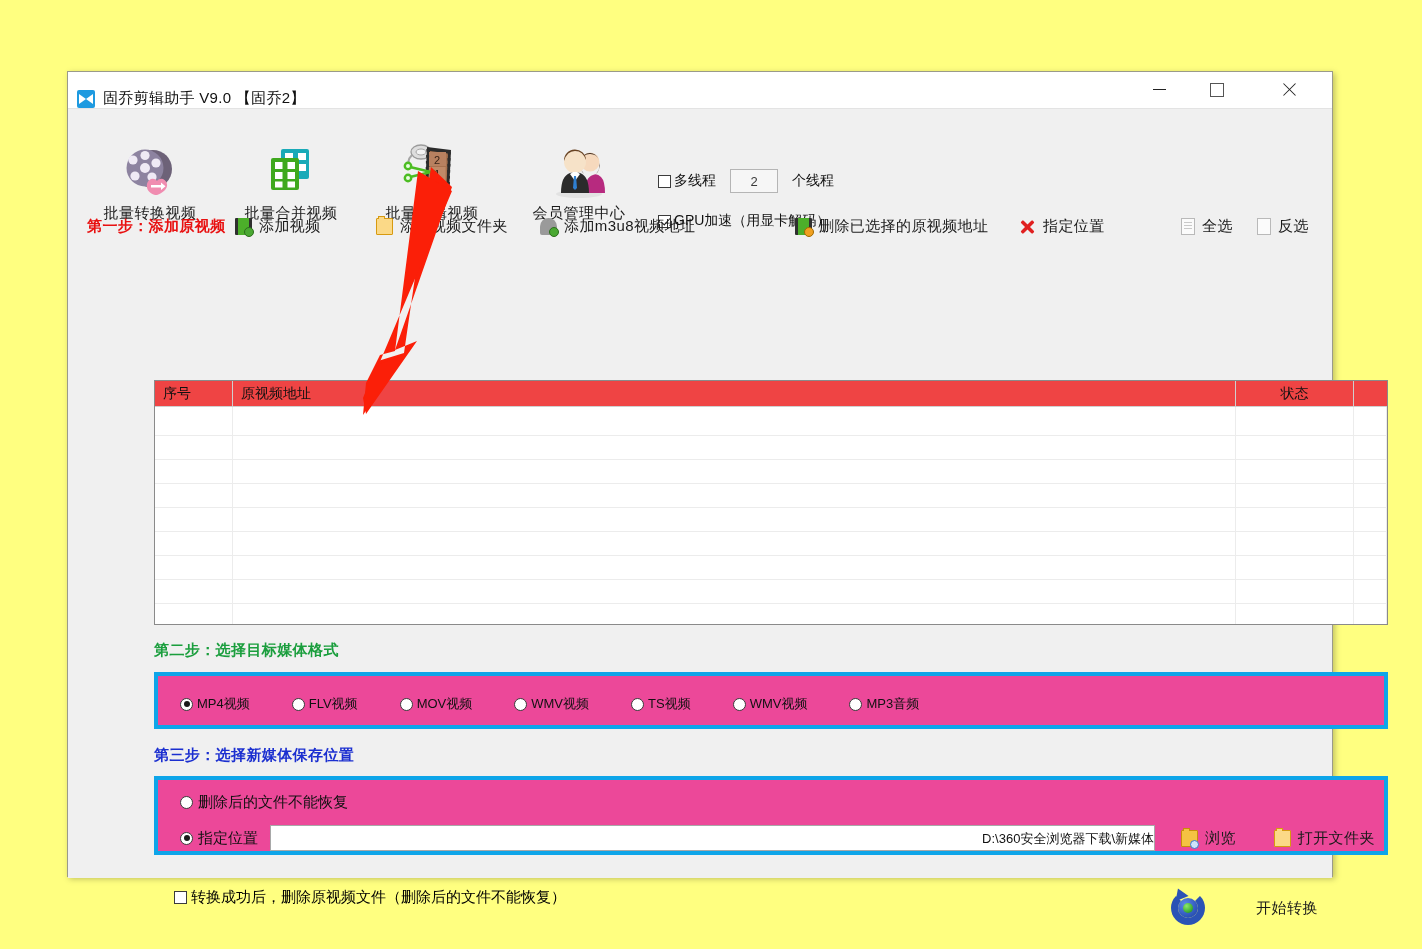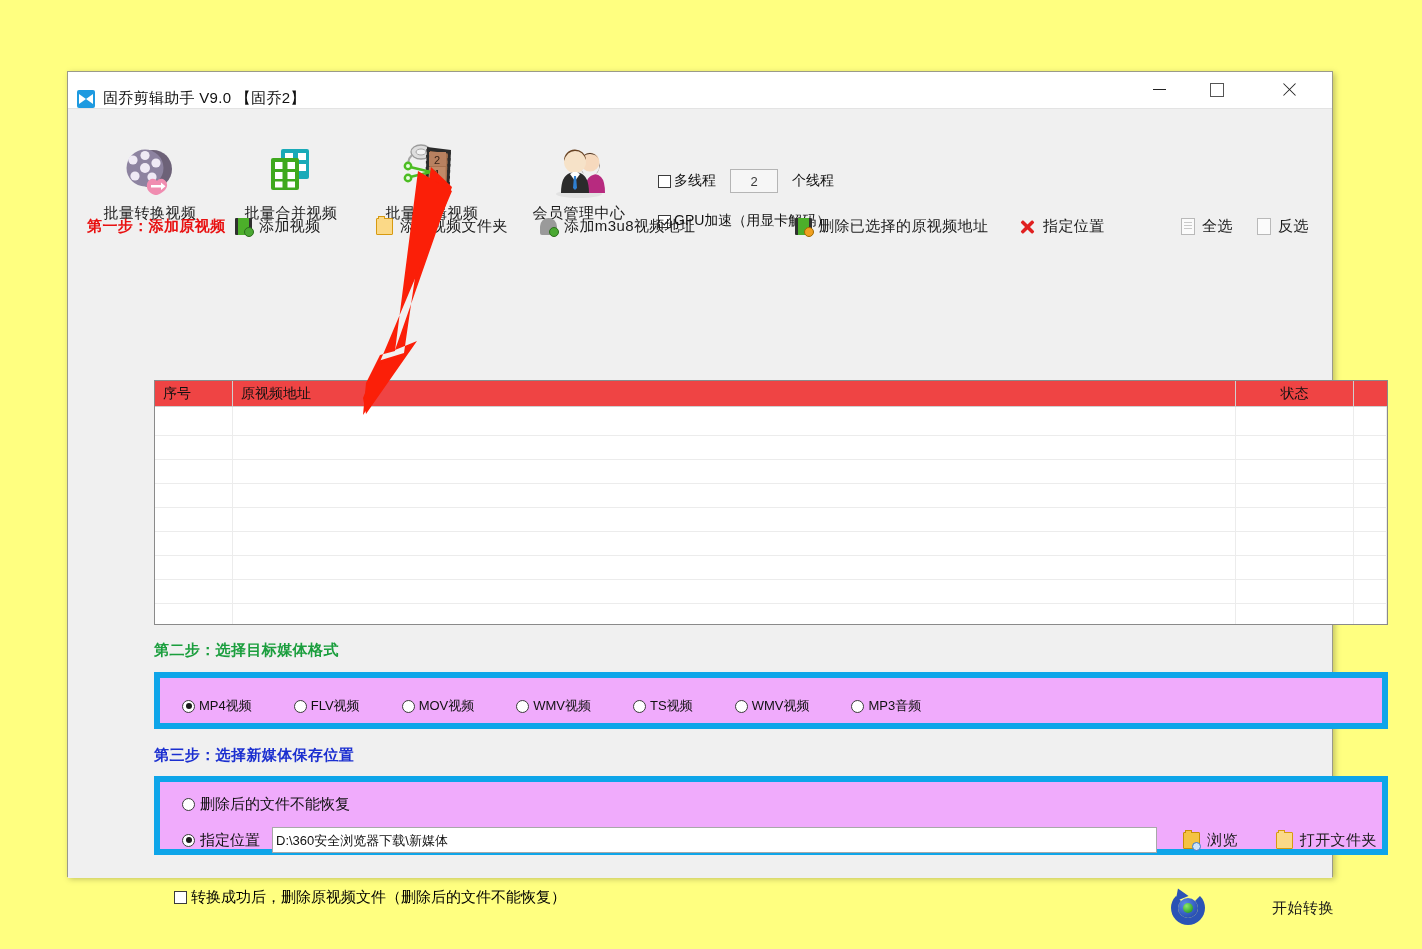--- a/index.html
+++ b/index.html
@@ -425,23 +425,24 @@
     font-size: 15px;
     font-weight: bold;
     letter-spacing: 0.4px;
     white-space: nowrap;
   }
   #step2-title { left: 86px; top: 532px; color: #1a9e3d; }
   #step3-title { left: 86px; top: 637px; color: #1b2fd0; }
 
   .panel {
     position: absolute;
-    background: #f0abfc;
-    border: 6px solid #0ea5e9;
-    box-sizing: border-box;
+    background: #ec4899;
+    border: 4px solid #0ea5e9;
+    box-sizing: border-box;
+    text-align: right;
   }
   #format-panel {
     left: 86px;
     top: 563px;
     width: 1234px;
     height: 57px;
   }
   #dest-panel {
     left: 86px;
     top: 667px;
@@ -575,21 +576,21 @@
     transform: rotate(-22deg);
   }
   #start-icon .green-dot {
     position: absolute;
     left: 15px; top: 15px;
     width: 10px; height: 10px;
     border-radius: 50%;
     background: radial-gradient(circle at 35% 30%, #8ee86a 0%, #2a9e21 80%);
   }
   #start-label {
-    margin-left: 64px;
+    margin-left: 48px;
     font-size: 15px;
     color: #1a1a1a;
     letter-spacing: 0.5px;
     white-space: nowrap;
   }
 
   
   #red-arrow {
     position: absolute;
     left: 300px;

